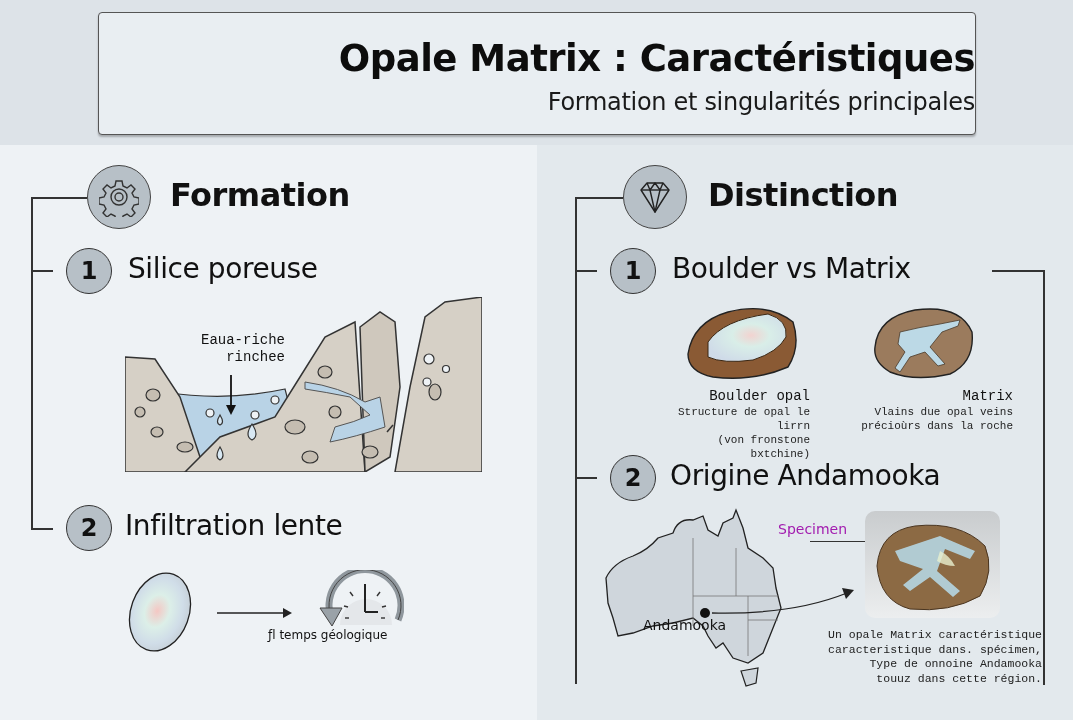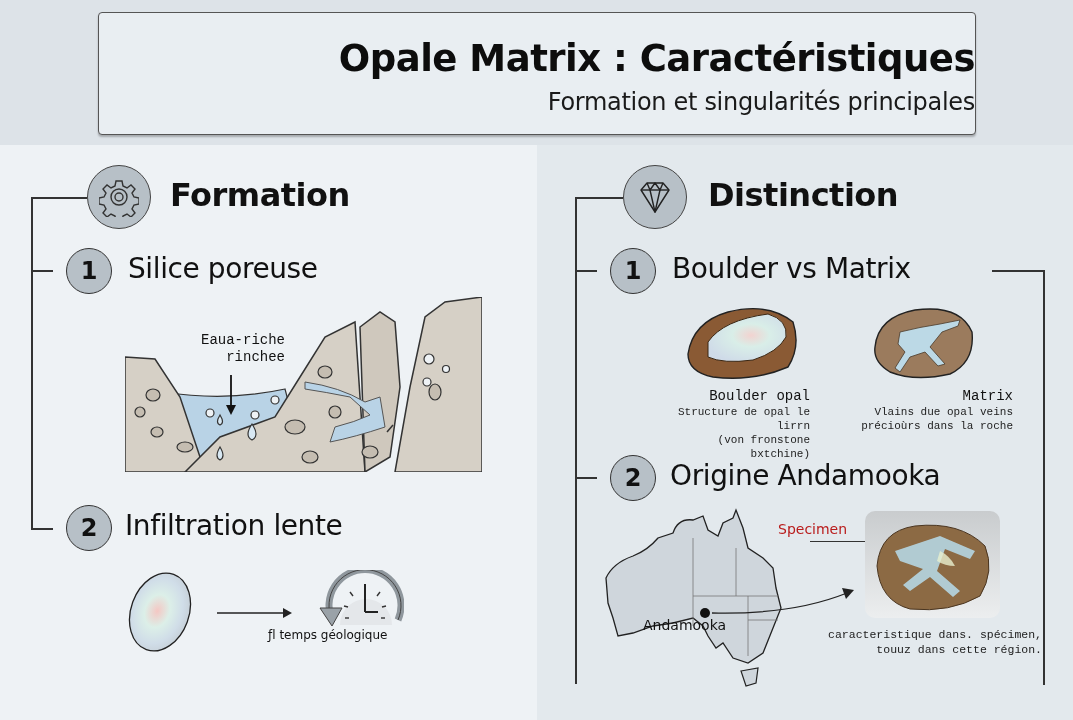--- a/index.html
+++ b/index.html
@@ -218,29 +218,31 @@
   </svg>
 </div>
 <div style="position:absolute;left:643px;top:617px;font-size:14px;color:#111;">Andamooka</div>
 <div style="position:absolute;left:700px;top:608px;width:10px;height:10px;border-radius:50%;background:#111;"></div>
 <div style="position:absolute;left:712px;top:585px;width:145px;height:35px;">
   <svg width="145" height="35" viewBox="0 0 145 35">
     <path d="M0 28 Q80 30 135 8" fill="none" stroke="#222" stroke-width="1.3"></path>
     <path d="M130 3 L142 5 L134 14 Z" fill="#222"></path>
   </svg>
 </div>
-<div style="position:absolute;left:778px;top:521px;font-size:14px;color:#b91c1c;">Specimen</div>
+<div style="position:absolute;left:778px;top:521px;font-size:14px;color:#a21caf;">Specimen</div>
 <div class="line" style="left:810px;top:541px;width:60px;height:1.2px;"></div>
 
 <div style="position:absolute;left:865px;top:511px;width:135px;height:107px;border-radius:10px;background:linear-gradient(#c9ccce,#eceeef);overflow:hidden;">
   <svg width="135" height="107" viewBox="0 0 135 107">
     <path d="M12 55 Q15 20 50 15 Q95 10 120 35 Q130 60 115 85 Q85 102 45 98 Q15 90 12 55 Z" fill="#8c6a44" stroke="#4a3520" stroke-width="1"></path>
     <g fill="#b5d6e2" opacity="0.9">
       <path d="M30 40 L75 25 L110 40 L105 48 L80 38 L72 60 L95 80 L88 86 L65 66 L45 80 L38 74 L58 58 L35 50 Z"></path>
     </g>
     <path d="M75 40 Q85 45 90 55 Q80 55 72 50 Z" fill="#e8f0d0" opacity="0.8"></path>
   </svg>
 </div>
 
 <div class="label-center" style="left:812px;top:628px;width:230px;font-size:11.5px;line-height:14.5px;color:#222;">
+  <div>Un opale Matrix caractéristique</div>
   <div>caracteristique dans. spécimen,</div>
+  <div>Type de onnoine Andamooka</div>
   <div>touuz dans cette région.</div>
 </div>
 
 </body></html>

